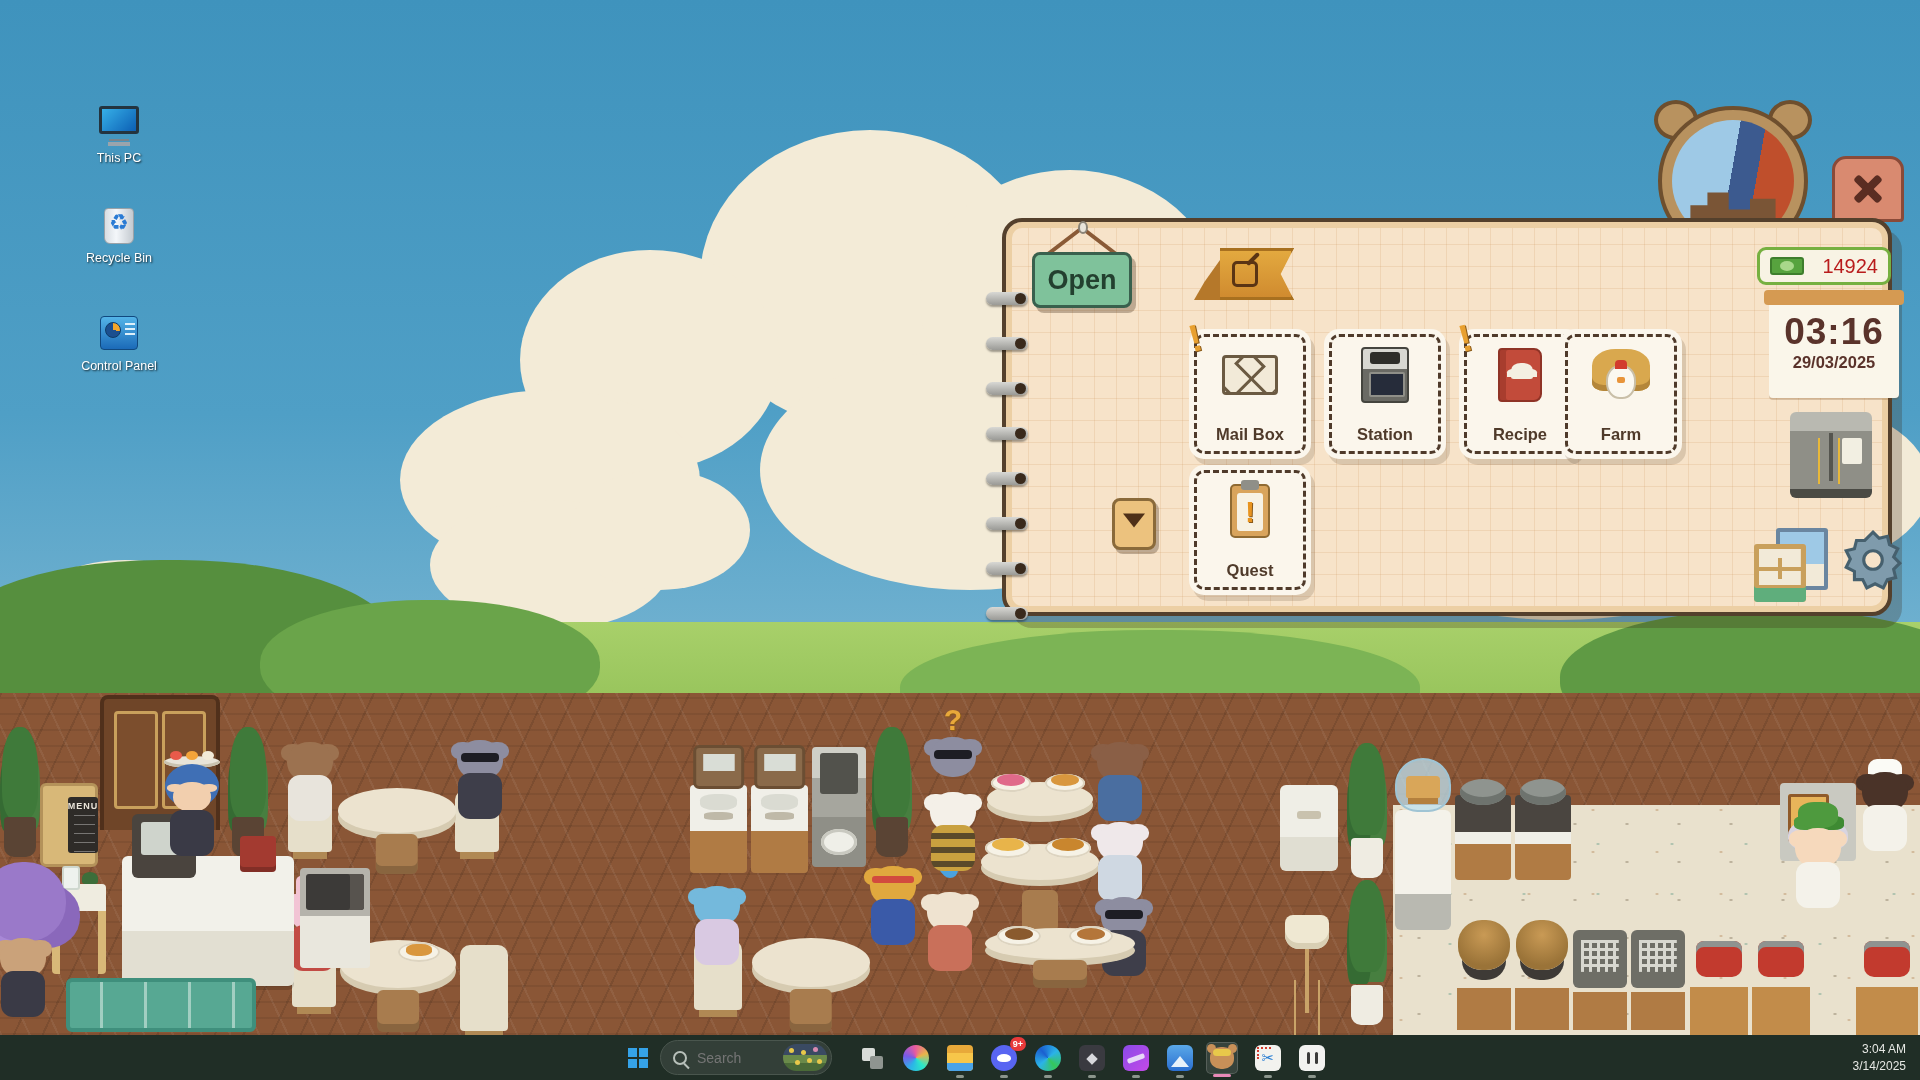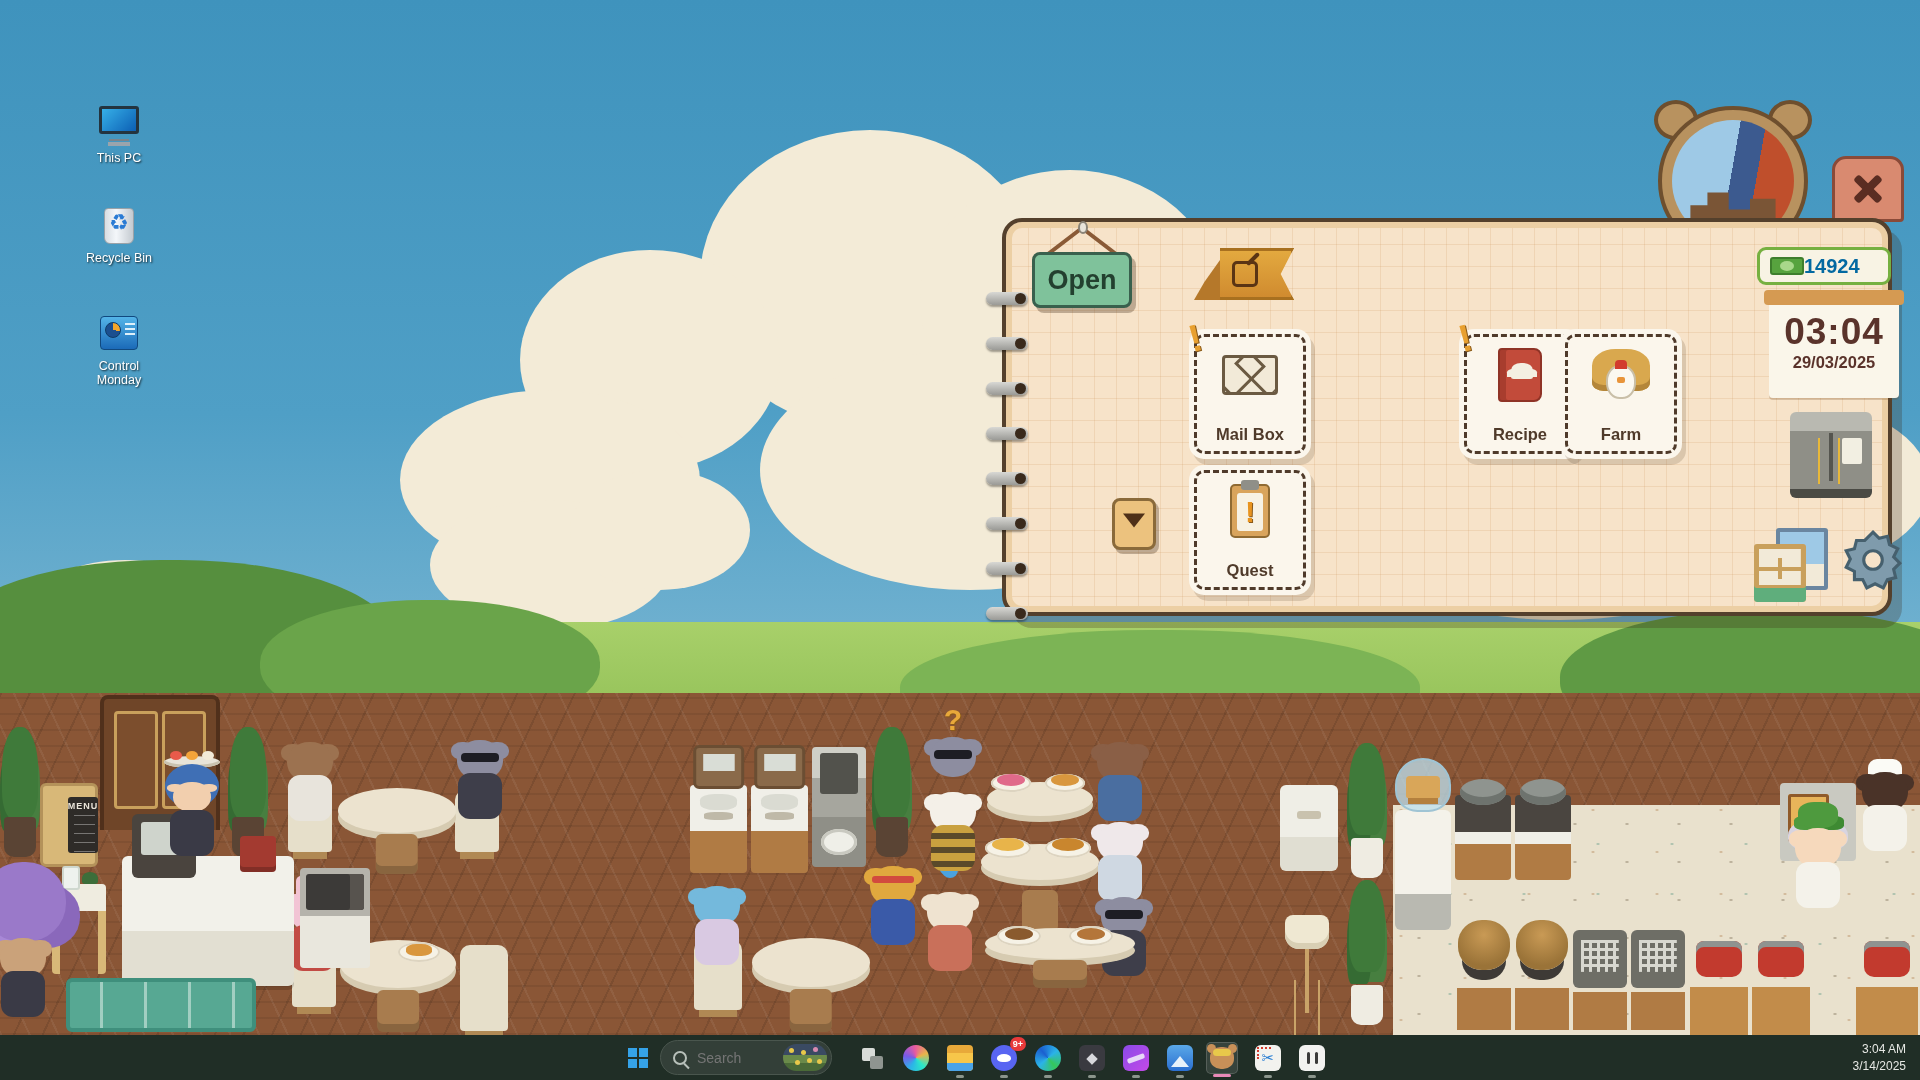--- a/index.html
+++ b/index.html
@@ -134,21 +134,21 @@
   .banner .fold{width:26px;height:40px;align-self:flex-end;background:#b5782a;clip-path:polygon(100% 0,100% 100%,0 100%,40% 55%);}
   .banner .main{height:52px;background:linear-gradient(#efb24f,#e39c33);border:3px solid #a8701f;display:flex;align-items:center;padding:0 26px;
     color:#5a3414;font-size:28px;font-weight:bold;letter-spacing:2px;border-radius:3px;}
   .banner .editflag{height:52px;width:74px;background:linear-gradient(#e3a93f,#d08b2f);border:3px solid #a8701f;border-left:none;
     clip-path:polygon(0 0,100% 0,82% 50%,100% 100%,0 100%);display:flex;align-items:center;padding-left:12px;cursor:pointer;}
   .editicon{width:26px;height:26px;border:3px solid #5a3414;border-radius:5px;position:relative;}
   .editicon::after{content:"";position:absolute;right:-6px;top:-7px;width:16px;height:4px;background:#5a3414;transform:rotate(-45deg);border-radius:2px;}
   .money{position:absolute;left:751px;top:25px;width:134px;height:38px;background:#f8f3e4;border:3px solid #76b041;border-radius:9px;display:flex;align-items:center;padding:0 10px;cursor:pointer;}
   .money .bill{width:34px;height:18px;background:#57a33e;border:2px solid #3e7e2c;border-radius:3px;position:relative;}
   .money .bill::after{content:"";position:absolute;left:50%;top:50%;transform:translate(-50%,-50%);width:14px;height:10px;background:#a8d88a;border-radius:50%;}
-  .money .amt{flex:1;text-align:left;color:#0369a1;font-size:20px;font-weight:bold;}
+  .money .amt{flex:1;text-align:right;color:#b91c1c;font-size:20px;font-weight:normal;}
   .calendar{position:absolute;left:763px;top:68px;width:130px;height:108px;background:#faf6ea;border-radius:4px;box-shadow:0 2px 0 rgba(120,80,40,.25);text-align:center;}
   .calendar .bar{position:absolute;left:-5px;right:-5px;top:0;height:15px;background:#d59a52;border-radius:4px;}
   .calendar .tm{margin-top:22px;color:#5a332b;font-size:37px;font-weight:bold;letter-spacing:1px;line-height:1.1;}
   .calendar .dt{color:#5a332b;font-size:16.5px;font-weight:bold;}
   .stamp{position:absolute;width:112px;height:120px;background:#fbf6ec;border:3px dashed #4f3a2a;border-radius:10px;
     box-shadow:0 0 0 5px #fbf6ec,4px 6px 0 5px rgba(90,64,42,.18);cursor:pointer;}
   .stamp .s-label{position:absolute;left:0;right:0;bottom:7px;text-align:center;color:#4f3a2a;font-size:16.5px;font-weight:bold;}
   .stamp .alert{position:absolute;left:-8px;top:-20px;color:#e8a030;font-size:38px;font-weight:900;transform:rotate(-14deg);text-shadow:1px 1px 0 #8a5a1a;z-index:2;}
   .s-icon{position:absolute;left:50%;top:38px;transform:translate(-50%,-50%);}
   .ic-mail{width:56px;height:40px;background:#f2ead8;border:3px solid #6b5a42;border-radius:4px;position:relative;overflow:hidden;}
@@ -436,21 +436,21 @@
         <div class="rc">♻</div>
       </div>
     <div class="lbl">Recycle Bin</div>
   </div>
   <div class="dicon" style="top:312px;">
     <div class="art i-cp">
         <div class="pan"></div>
         <div class="pie"></div>
         <div class="sl"></div>
       </div>
-    <div class="lbl">Control Monday</div>
+    <div class="lbl">Control Panel</div>
   </div>
 
   <div id="panelwrap">
     <div class="badge">
       <div class="e1"></div>
         <div class="e2"></div>
         <div class="ring"></div>
     </div>
     <div class="closebtn"></div>
 
@@ -479,28 +479,33 @@
           </div>
       </div>
 
       <div class="money">
         <div class="bill"></div>
         <div class="amt">14924</div>
       </div>
 
       <div class="calendar">
         <div class="bar"></div>
-        <div class="tm">03:04</div>
+        <div class="tm">03:16</div>
         <div class="dt">29/03/2025</div>
       </div>
 
       <div class="stamp" style="left:188px;top:112px;">
         <span class="alert">!</span>
         <div class="s-icon ic-mail"></div>
         <div class="s-label">Mail Box</div>
+      </div>
+      <div class="stamp" style="left:323px;top:112px;">
+
+        <div class="s-icon ic-station"></div>
+        <div class="s-label">Station</div>
       </div>
       <div class="stamp" style="left:458px;top:112px;">
         <span class="alert">!</span>
         <div class="s-icon ic-recipe"></div>
         <div class="s-label">Recipe</div>
       </div>
       <div class="stamp" style="left:559px;top:112px;">
 
         <div class="s-icon ic-farm">
             <div class="wheat"></div>

